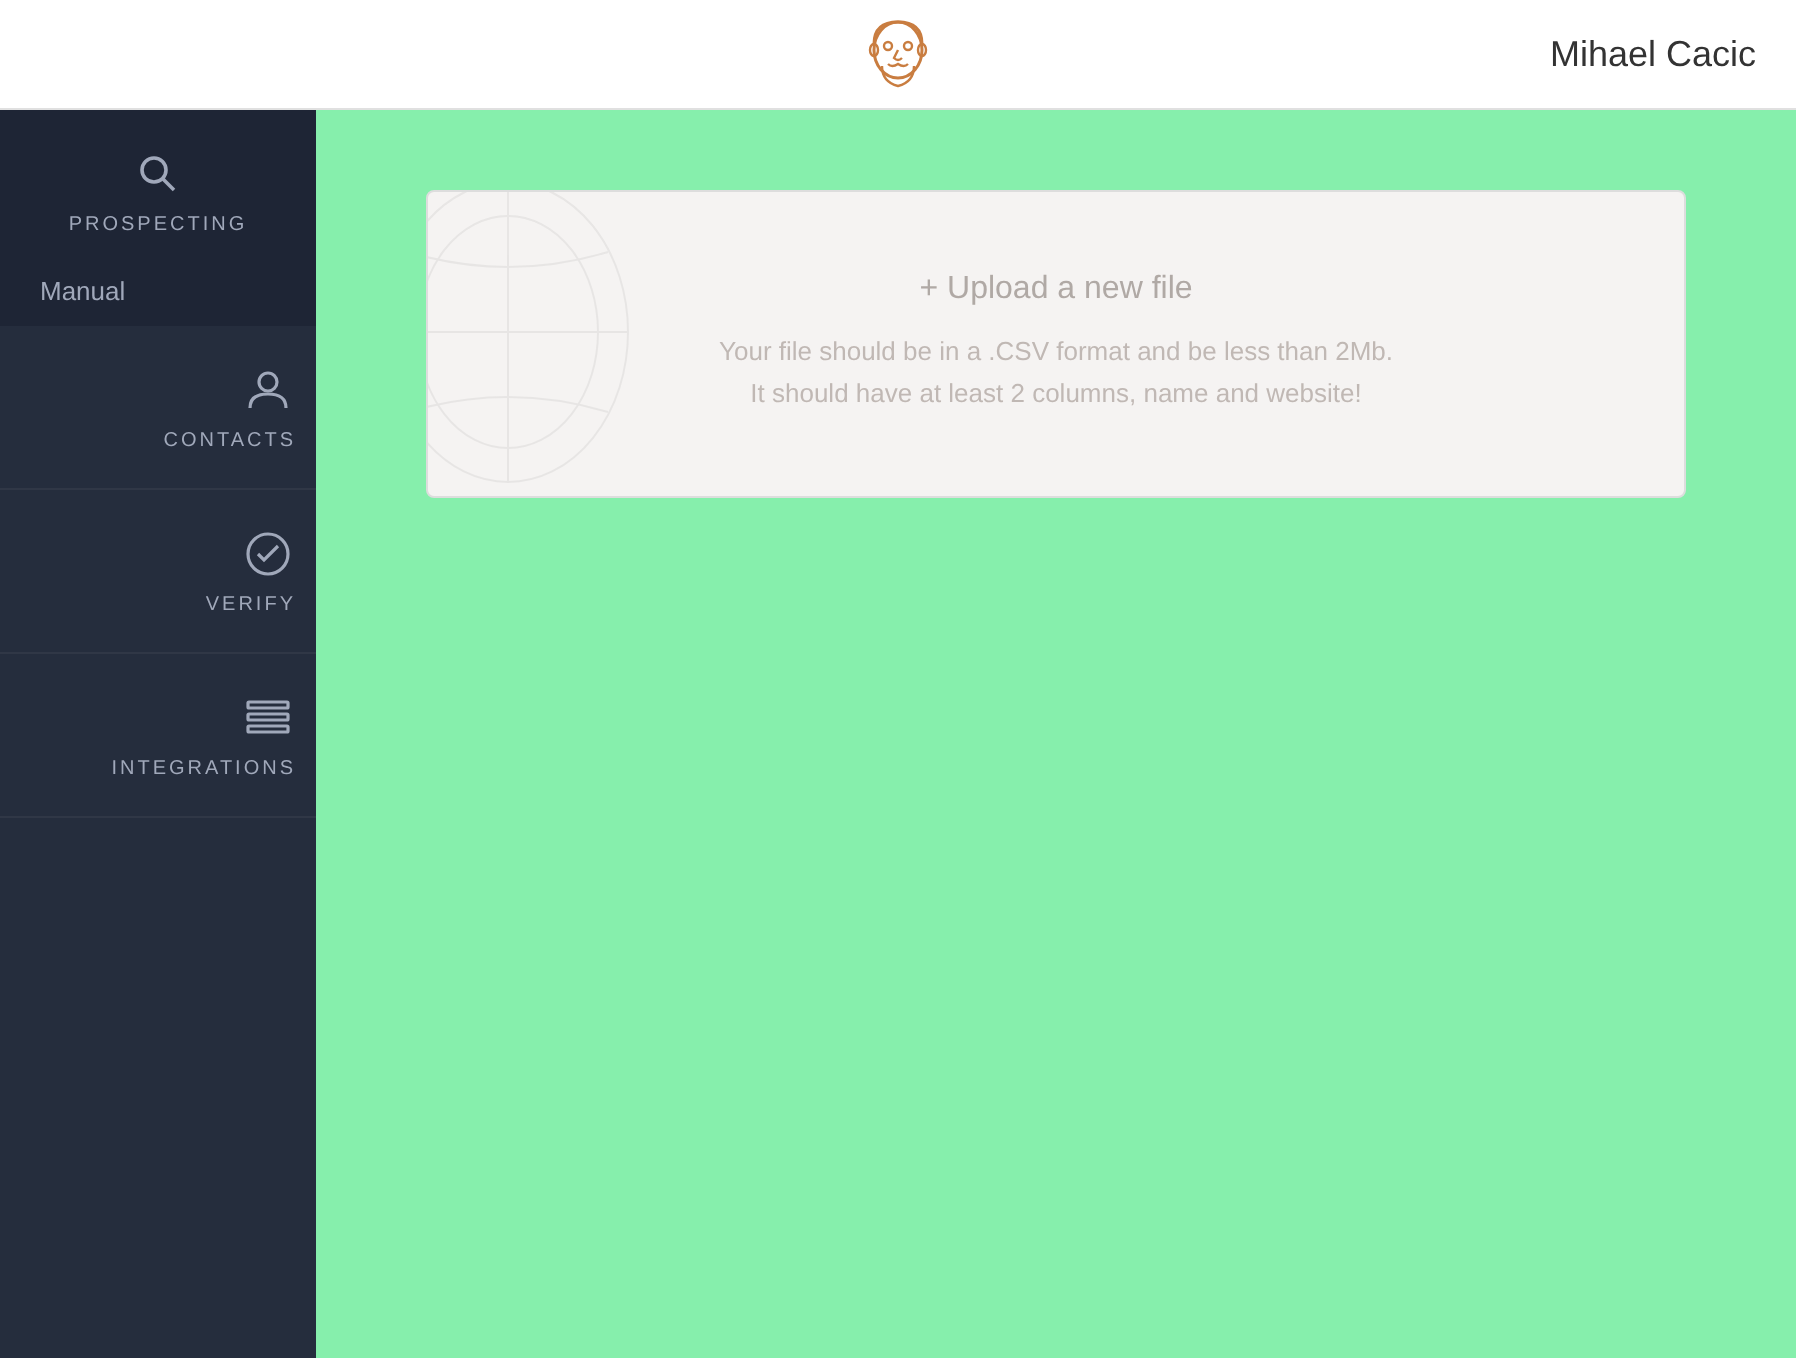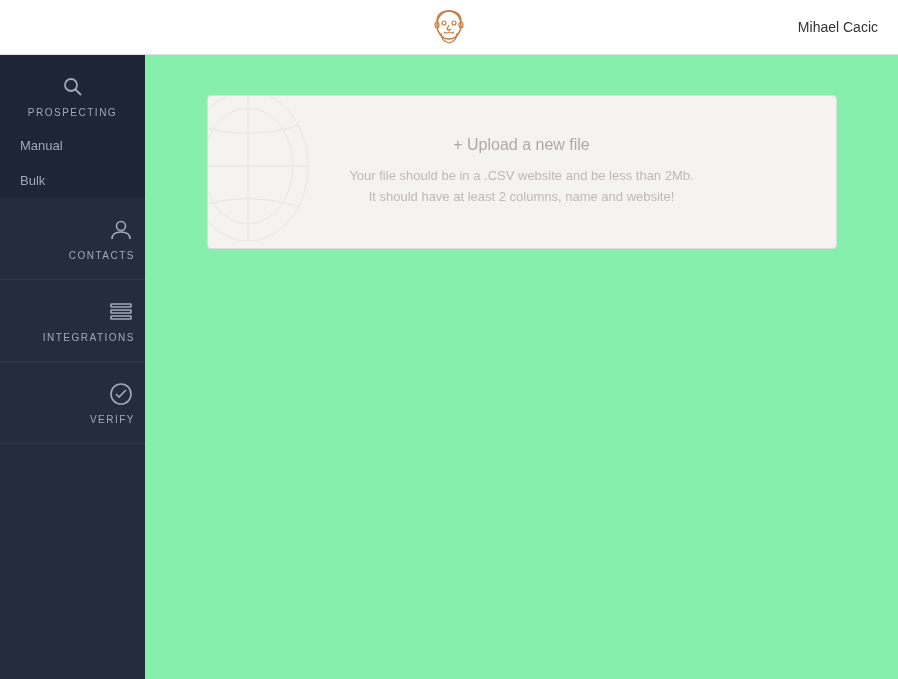--- a/index.html
+++ b/index.html
@@ -18,33 +18,33 @@
     }
     .header-logo {
       display: flex;
       align-items: center;
       justify-content: center;
     }
     .header-user {
       position: absolute;
       right: 20px;
       color: #333;
-      font-size: 14px;
+      font-size: 18px;
     }
 
     
     .main {
       display: flex;
       flex: 1;
       overflow: hidden;
     }
 
     
     .sidebar {
-      width: 145px;
+      width: 158px;
       background: #252d3d;
       display: flex;
       flex-direction: column;
       flex-shrink: 0;
     }
     .sidebar-item {
       display: flex;
       flex-direction: column;
       align-items: flex-end;
       justify-content: center;
@@ -190,72 +190,71 @@
         <div class="sidebar-icon">
           <svg width="24" height="24" viewBox="0 0 24 24" fill="none" stroke="#a0a8ba" stroke-width="1.8">
             <circle cx="10" cy="10" r="6"></circle>
             <line x1="14.5" y1="14.5" x2="20" y2="20"></line>
           </svg>
         </div>
         <div class="prospecting-header-label">PROSPECTING</div>
       </div>
       <div class="prospecting-subitems">
         <div class="prospecting-subitem">Manual</div>
-        <div class="prospecting-subitem">Bulk</div>
       </div>
     </div>
 
     <div class="sidebar-item">
       <div class="sidebar-icon">
         <svg width="26" height="26" viewBox="0 0 26 26" fill="none" stroke="#a0a8ba" stroke-width="1.6">
           <circle cx="13" cy="9" r="4.5"></circle>
           <path d="M4 22 Q4 15 13 15 Q22 15 22 22"></path>
         </svg>
       </div>
       <div class="sidebar-item-label">CONTACTS</div>
+    </div>
+
+    <div class="sidebar-item">
+      <div class="sidebar-icon">
+        <svg width="26" height="26" viewBox="0 0 26 26" fill="none" stroke="#a0a8ba" stroke-width="1.6">
+          <circle cx="13" cy="13" r="10"></circle>
+          <polyline points="8,13 11,16 18,9"></polyline>
+        </svg>
+      </div>
+      <div class="sidebar-item-label">VERIFY</div>
     </div>
 
     <div class="sidebar-item">
       <div class="sidebar-icon">
         <svg width="26" height="26" viewBox="0 0 26 26" fill="none" stroke="#a0a8ba" stroke-width="1.6">
           <rect x="3" y="5" width="20" height="3" rx="0.5"></rect>
           <rect x="3" y="11" width="20" height="3" rx="0.5"></rect>
           <rect x="3" y="17" width="20" height="3" rx="0.5"></rect>
         </svg>
       </div>
       <div class="sidebar-item-label">INTEGRATIONS</div>
-    </div>
-
-    <div class="sidebar-item">
-      <div class="sidebar-icon">
-        <svg width="26" height="26" viewBox="0 0 26 26" fill="none" stroke="#a0a8ba" stroke-width="1.6">
-          <circle cx="13" cy="13" r="10"></circle>
-          <polyline points="8,13 11,16 18,9"></polyline>
-        </svg>
-      </div>
-      <div class="sidebar-item-label">VERIFY</div>
     </div>
 
 
 
   </div>
 
   <div class="content">
     <div class="upload-card">
       <div class="upload-card-bg">
         <svg width="180" height="160" viewBox="0 0 180 160">
           <ellipse cx="60" cy="80" rx="60" ry="75" stroke="#888" stroke-width="1" fill="none"></ellipse>
           <ellipse cx="60" cy="80" rx="45" ry="58" stroke="#888" stroke-width="1" fill="none"></ellipse>
           <line x1="60" y1="5" x2="60" y2="155" stroke="#888" stroke-width="1"></line>
           <line x1="0" y1="80" x2="120" y2="80" stroke="#888" stroke-width="1"></line>
           <path d="M10 40 Q60 55 110 40" stroke="#888" stroke-width="1" fill="none"></path>
           <path d="M10 120 Q60 105 110 120" stroke="#888" stroke-width="1" fill="none"></path>
         </svg>
       </div>
       <div class="upload-title">+ Upload a new file</div>
       <div class="upload-desc">
-        <div>Your file should be in a .CSV website and be less than 2Mb.</div>
+        <div>Your file should be in a .CSV format and be less than 2Mb.</div>
         <div>It should have at least 2 columns, name and website!</div>
       </div>
     </div>
   </div>
 
 </div>
 
 </body></html>

